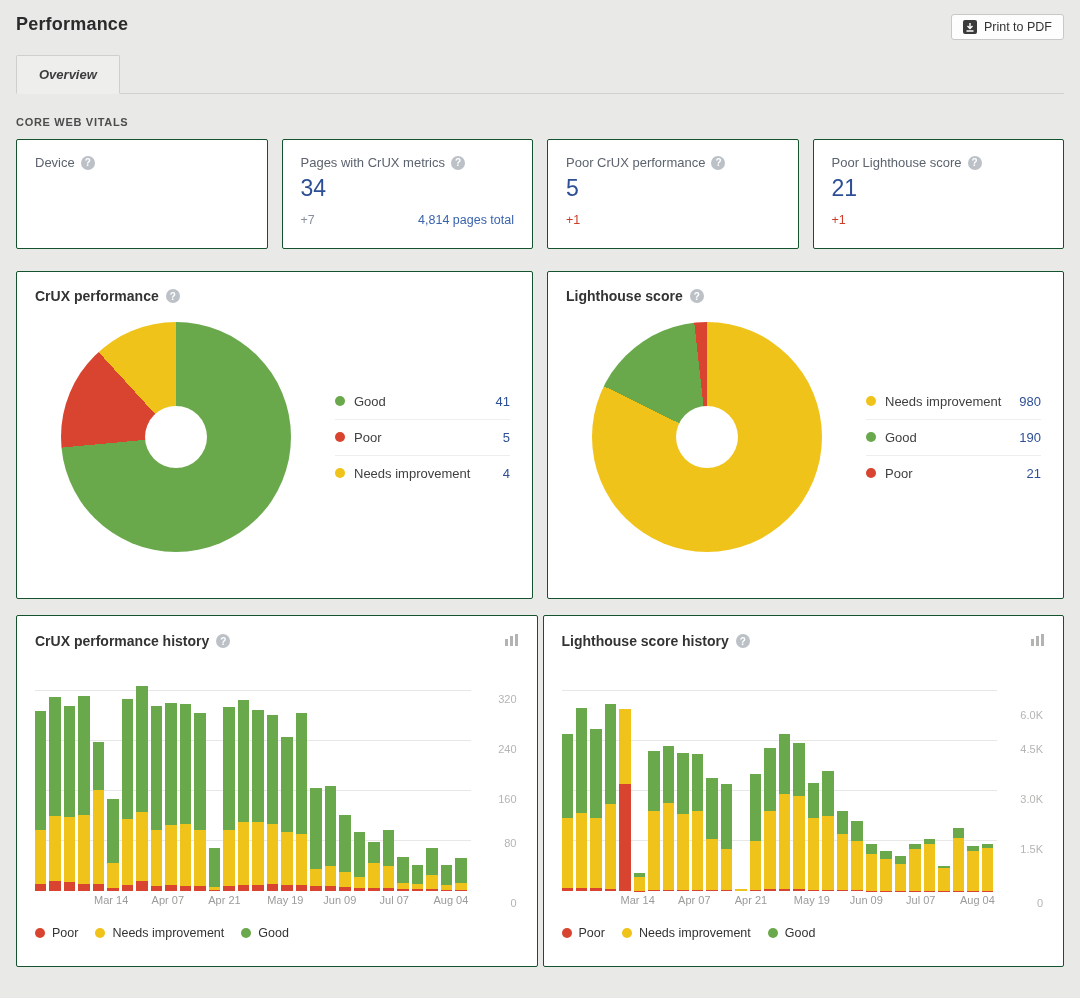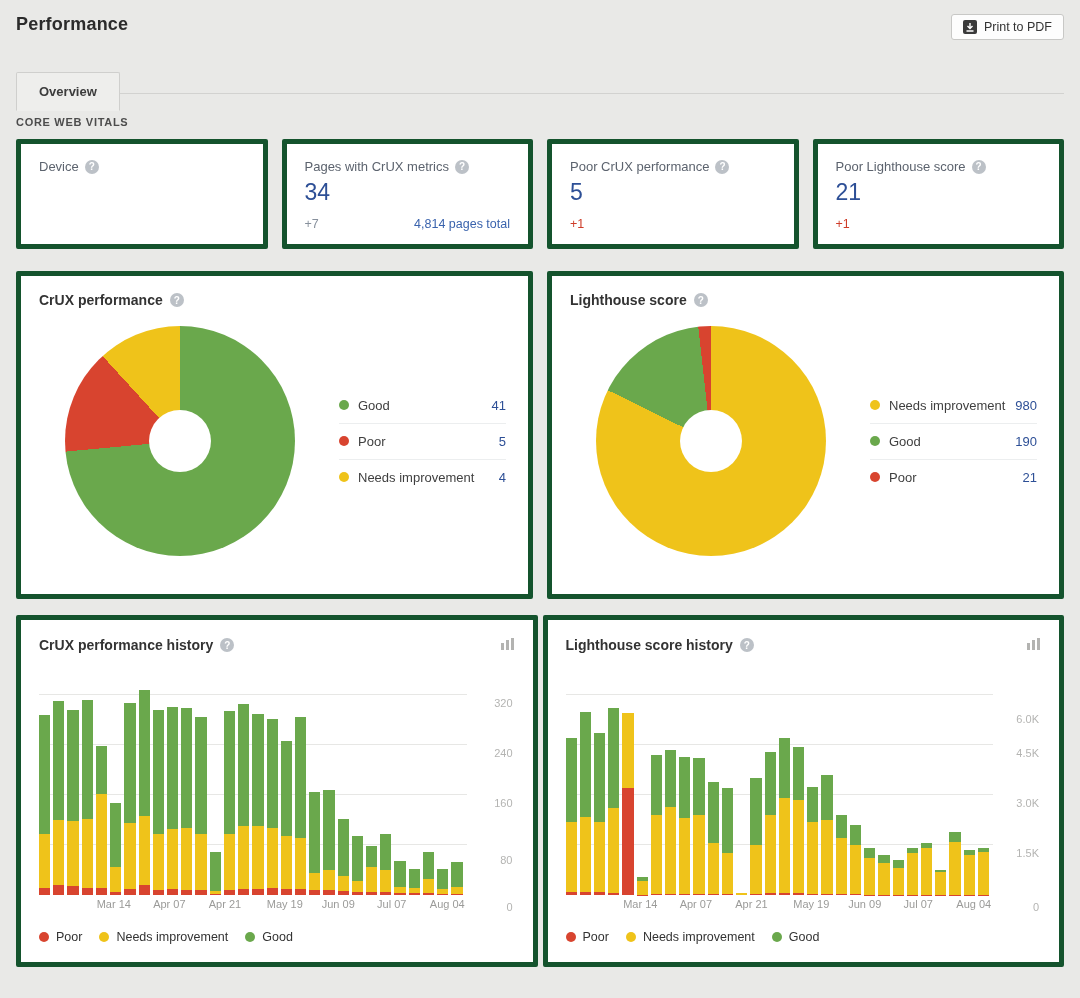--- a/index.html
+++ b/index.html
@@ -18,29 +18,29 @@
     background:#fdfdfd; border:1px solid #c8c8c6; border-radius:3px;
     padding:5px 11px; font-size:12.5px; color:#333; cursor:pointer;
     font-family: inherit;
   }
   .pdf-icon { width:14px; height:14px; background:#3a3a3a; border-radius:2px;
     display:inline-flex; align-items:center; justify-content:center; }
   .pdf-icon svg { display:block; }
 
   .tabs { display:flex; align-items:flex-end; margin-top:14px; border-bottom:1px solid #d2d2d0; }
   .tab { padding:11px 22px; font-size:13px; font-weight:700; color:#3c3c3c;
-    display:flex; align-items:center; gap:8px; cursor:pointer; position:relative; top:18px; }
+    display:flex; align-items:center; gap:8px; cursor:pointer; position:relative; top:1px;font-style:italic; }
   .tab.active { background:#eeeeec; border:1px solid #cfcfcd; border-bottom:1px solid #eeeeec; border-radius:2px 2px 0 0; }
   .badge { width:19px; height:19px; border-radius:50%; background:#eec211; color:#fff;
     font-size:11px; font-weight:700; display:inline-flex; align-items:center; justify-content:center; }
 
   .section-label { margin:22px 0 11px 0; font-size:11px; font-weight:700; letter-spacing:.7px; color:#4c4c4c; }
 
   .stat-row { display:grid; grid-template-columns:repeat(4,1fr); gap:14px; }
-  .card { background:#fff; border:5px solid #14532d; border-radius:2px; }
+  .card { background:#fff; border:1px solid #14532d; border-radius:2px; }
   .stat-card { padding:15px 18px; height:110px; }
   .stat-label { font-size:13px; color:#5c636e; display:flex; align-items:center; gap:6px; }
   .q-icon { width:14px; height:14px; border-radius:50%; background:#bcc1c7; color:#fff;
     font-size:10px; font-weight:700; display:inline-flex; align-items:center; justify-content:center; cursor:pointer; flex:none; }
   .stat-value-text { margin-top:5px; font-size:23px; color:#222; }
   .stat-value-num { margin-top:5px; font-size:23px; color:#2d4f96; }
   .stat-sub { margin-top:11px; display:flex; justify-content:space-between; font-size:12.5px; }
   .delta-gray { color:#87909c; }
   .delta-red { color:#ce3c28; }
   .stat-link { color:#3a63ad; cursor:pointer; text-decoration:none; }
@@ -215,21 +215,21 @@
     <div class="hist-chart">
       <div class="plot">
         <div class="grid">
             <div class="gline" style="bottom:200px"></div>
             <div class="ylab" style="top:7px">320</div>
             <div class="gline" style="bottom:150px"></div>
             <div class="ylab" style="top:57px">240</div>
             <div class="gline" style="bottom:100px"></div>
             <div class="ylab" style="top:107px">160</div>
             <div class="gline" style="bottom:50px"></div>
-            <div class="ylab" style="top:164px">80</div>
+            <div class="ylab" style="top:151px">80</div>
             <div class="ylab" style="top:211px">0</div>
           </div>
         <div class="bars">
             <div class="bar">
               <div class="seg" style="height:7.5px;background:#d8442f"></div>
               <div class="seg" style="height:53.1px;background:#efc31a"></div>
               <div class="seg" style="height:119.4px;background:#6aa84c"></div>
             </div>
             <div class="bar">
               <div class="seg" style="height:10.0px;background:#d8442f"></div>

